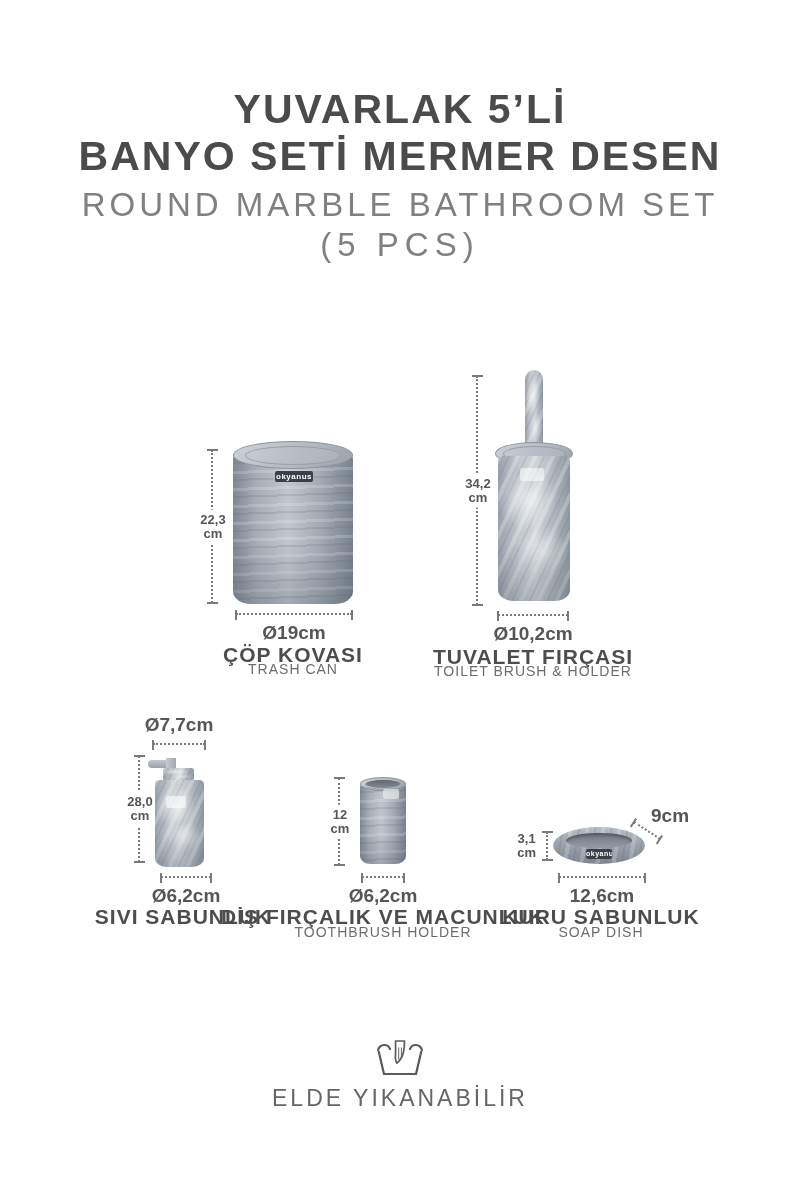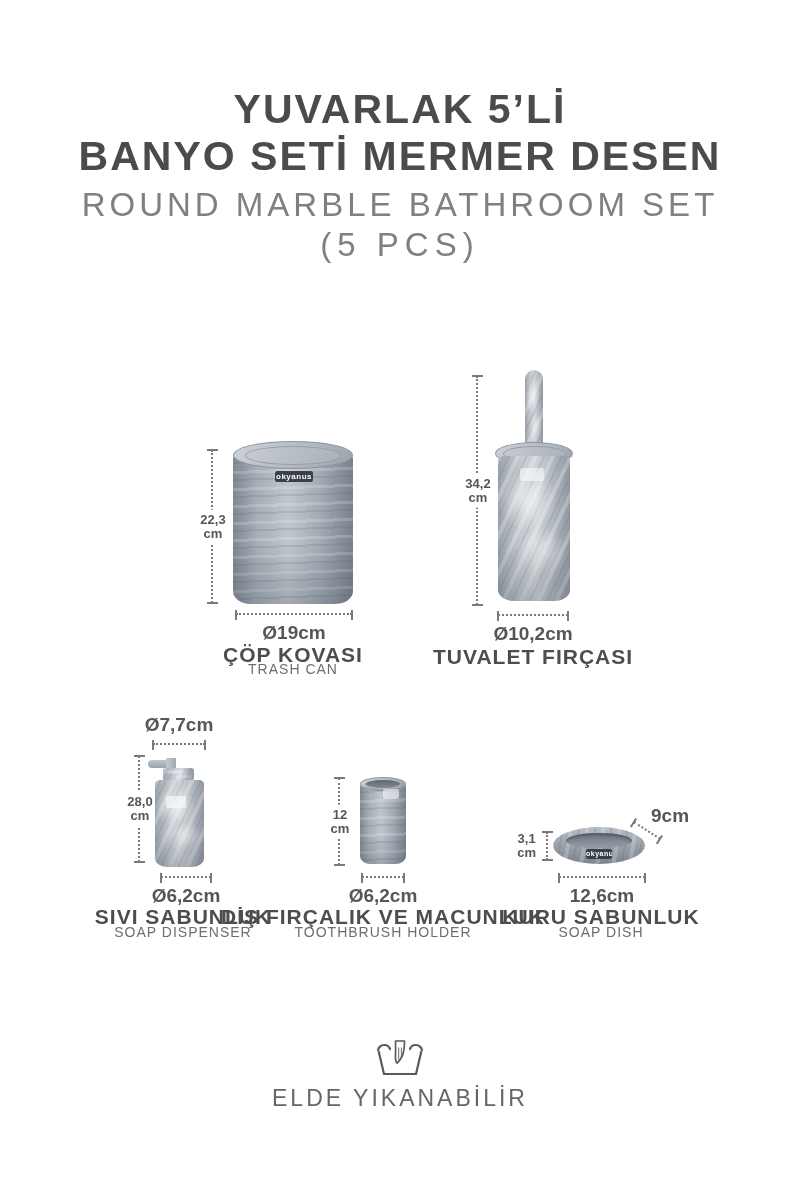--- a/index.html
+++ b/index.html
@@ -127,20 +127,21 @@
   <div class="vdim" style="left:476px; top:376px; height:229px">
     <span class="dim-label">
       <span>34,2</span>
       <span>cm</span>
     </span>
   </div>
   <div class="hdim" style="left:498px; top:614px; width:70px">
     <span class="h-label">Ø10,2cm</span>
   </div>
   <div class="p-tr" style="left:533px; top:645px">TUVALET FIRÇASI</div>
+  <div class="p-en" style="left:533px; top:663px">TOILET BRUSH &amp; HOLDER</div>
 
   <div class="product" style="left:148px; top:752px; width:62px; height:116px">
     <div style="left:0; top:8px; width:22px; height:8px; background:linear-gradient(to bottom,#c2c7cd,#9aa2ab); border-radius:4px 0 0 4px"></div>
     <div style="left:18px; top:6px; width:10px; height:16px; background:linear-gradient(to right,#c6cbd1,#a0a8b0)"></div>
     <div class="marble-light" style="left:15px; top:16px; width:31px; height:13px; border-radius:3px"></div>
     <div class="marble-light darken-bottom" style="left:7px; top:28px; width:49px; height:87px; border-radius:5px 5px 12px 12px / 4px 4px 9px 9px"></div>
     <div class="shine-chip" style="left:18px; top:44px; width:20px; height:12px"></div>
   </div>
   <div class="hdim" style="left:153px; top:743px; width:52px">
     <span class="h-label above">Ø7,7cm</span>
@@ -148,21 +149,20 @@
   <div class="vdim" style="left:138px; top:756px; height:106px">
     <span class="dim-label">
       <span>28,0</span>
       <span>cm</span>
     </span>
   </div>
   <div class="hdim" style="left:161px; top:876px; width:50px">
     <span class="h-label">Ø6,2cm</span>
   </div>
   <div class="p-tr" style="left:183px; top:905px">SIVI SABUNLUK</div>
-  <div class="p-en" style="left:183px; top:924px">SOAP DISPENSER</div>
 
   <div class="product" style="left:359px; top:777px; width:48px; height:88px">
     <div class="marble darken-bottom" style="left:1px; top:6px; width:46px; height:81px; border-radius:5px 5px 11px 11px / 4px 4px 8px 8px"></div>
     <div class="lid-ellipse" style="left:1px; top:0; width:46px; height:14px"></div>
     <div style="left:7px; top:3px; width:34px; height:8px; border-radius:50%; background:linear-gradient(to bottom,#5f6871,#828b94)"></div>
     <div class="shine-chip" style="left:24px; top:12px; width:16px; height:10px"></div>
   </div>
   <div class="vdim" style="left:338px; top:778px; height:87px">
     <span class="dim-label">
       <span>12</span>

